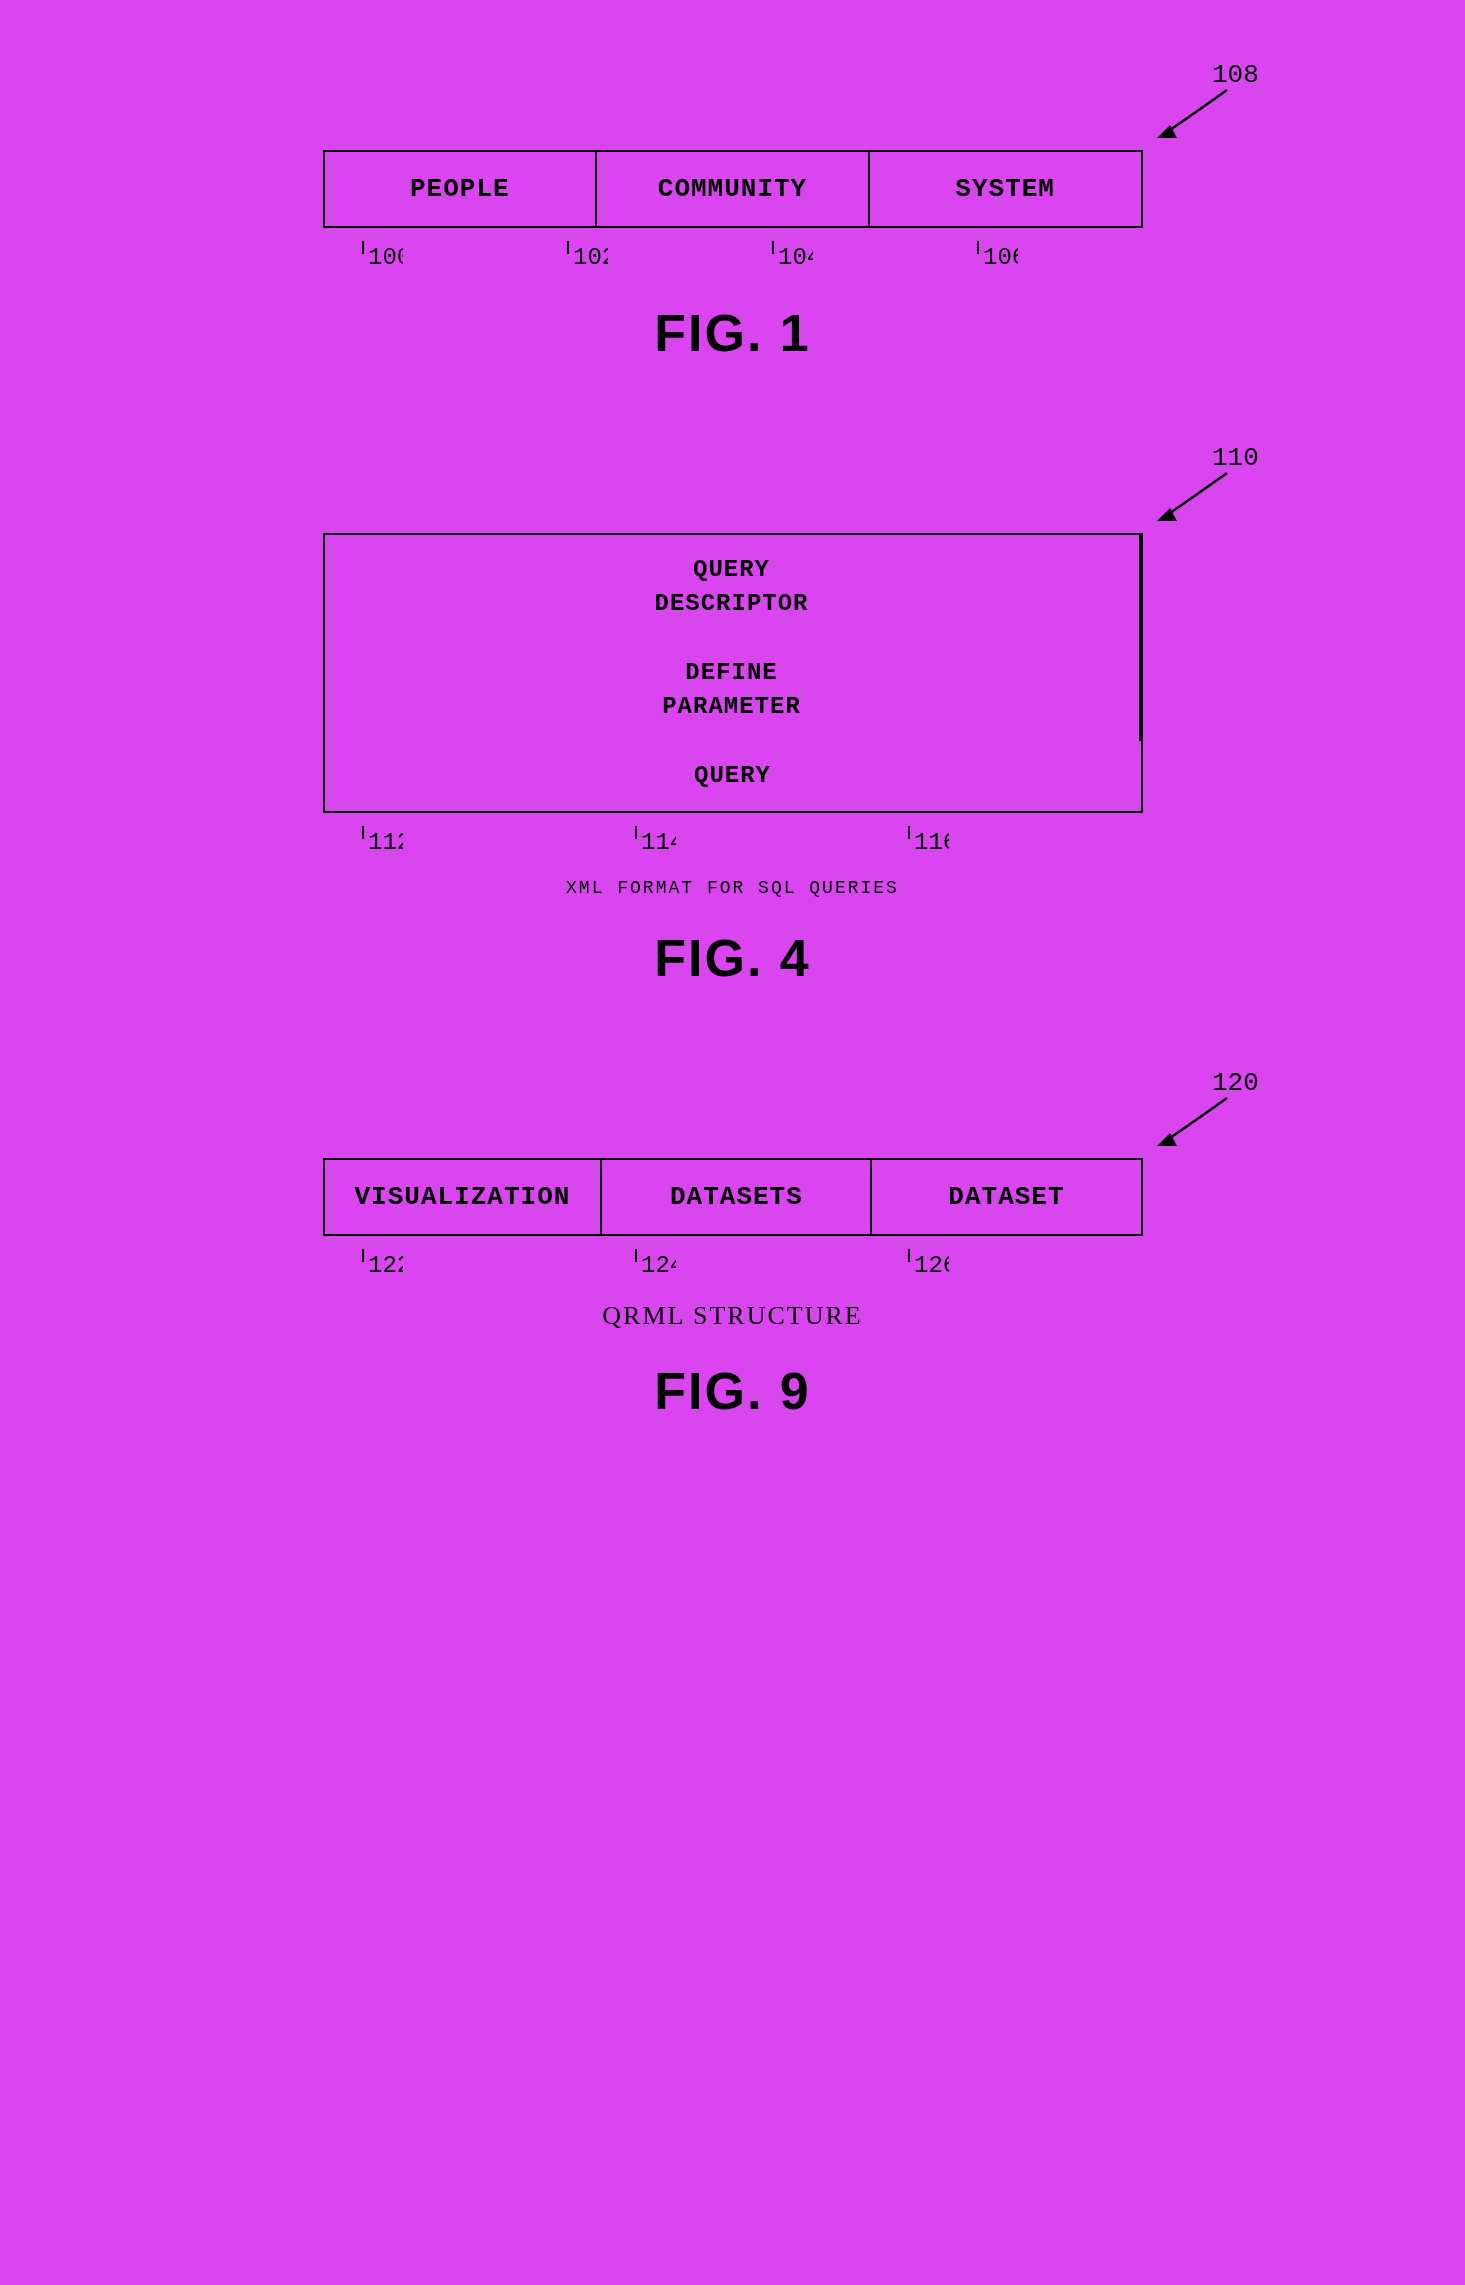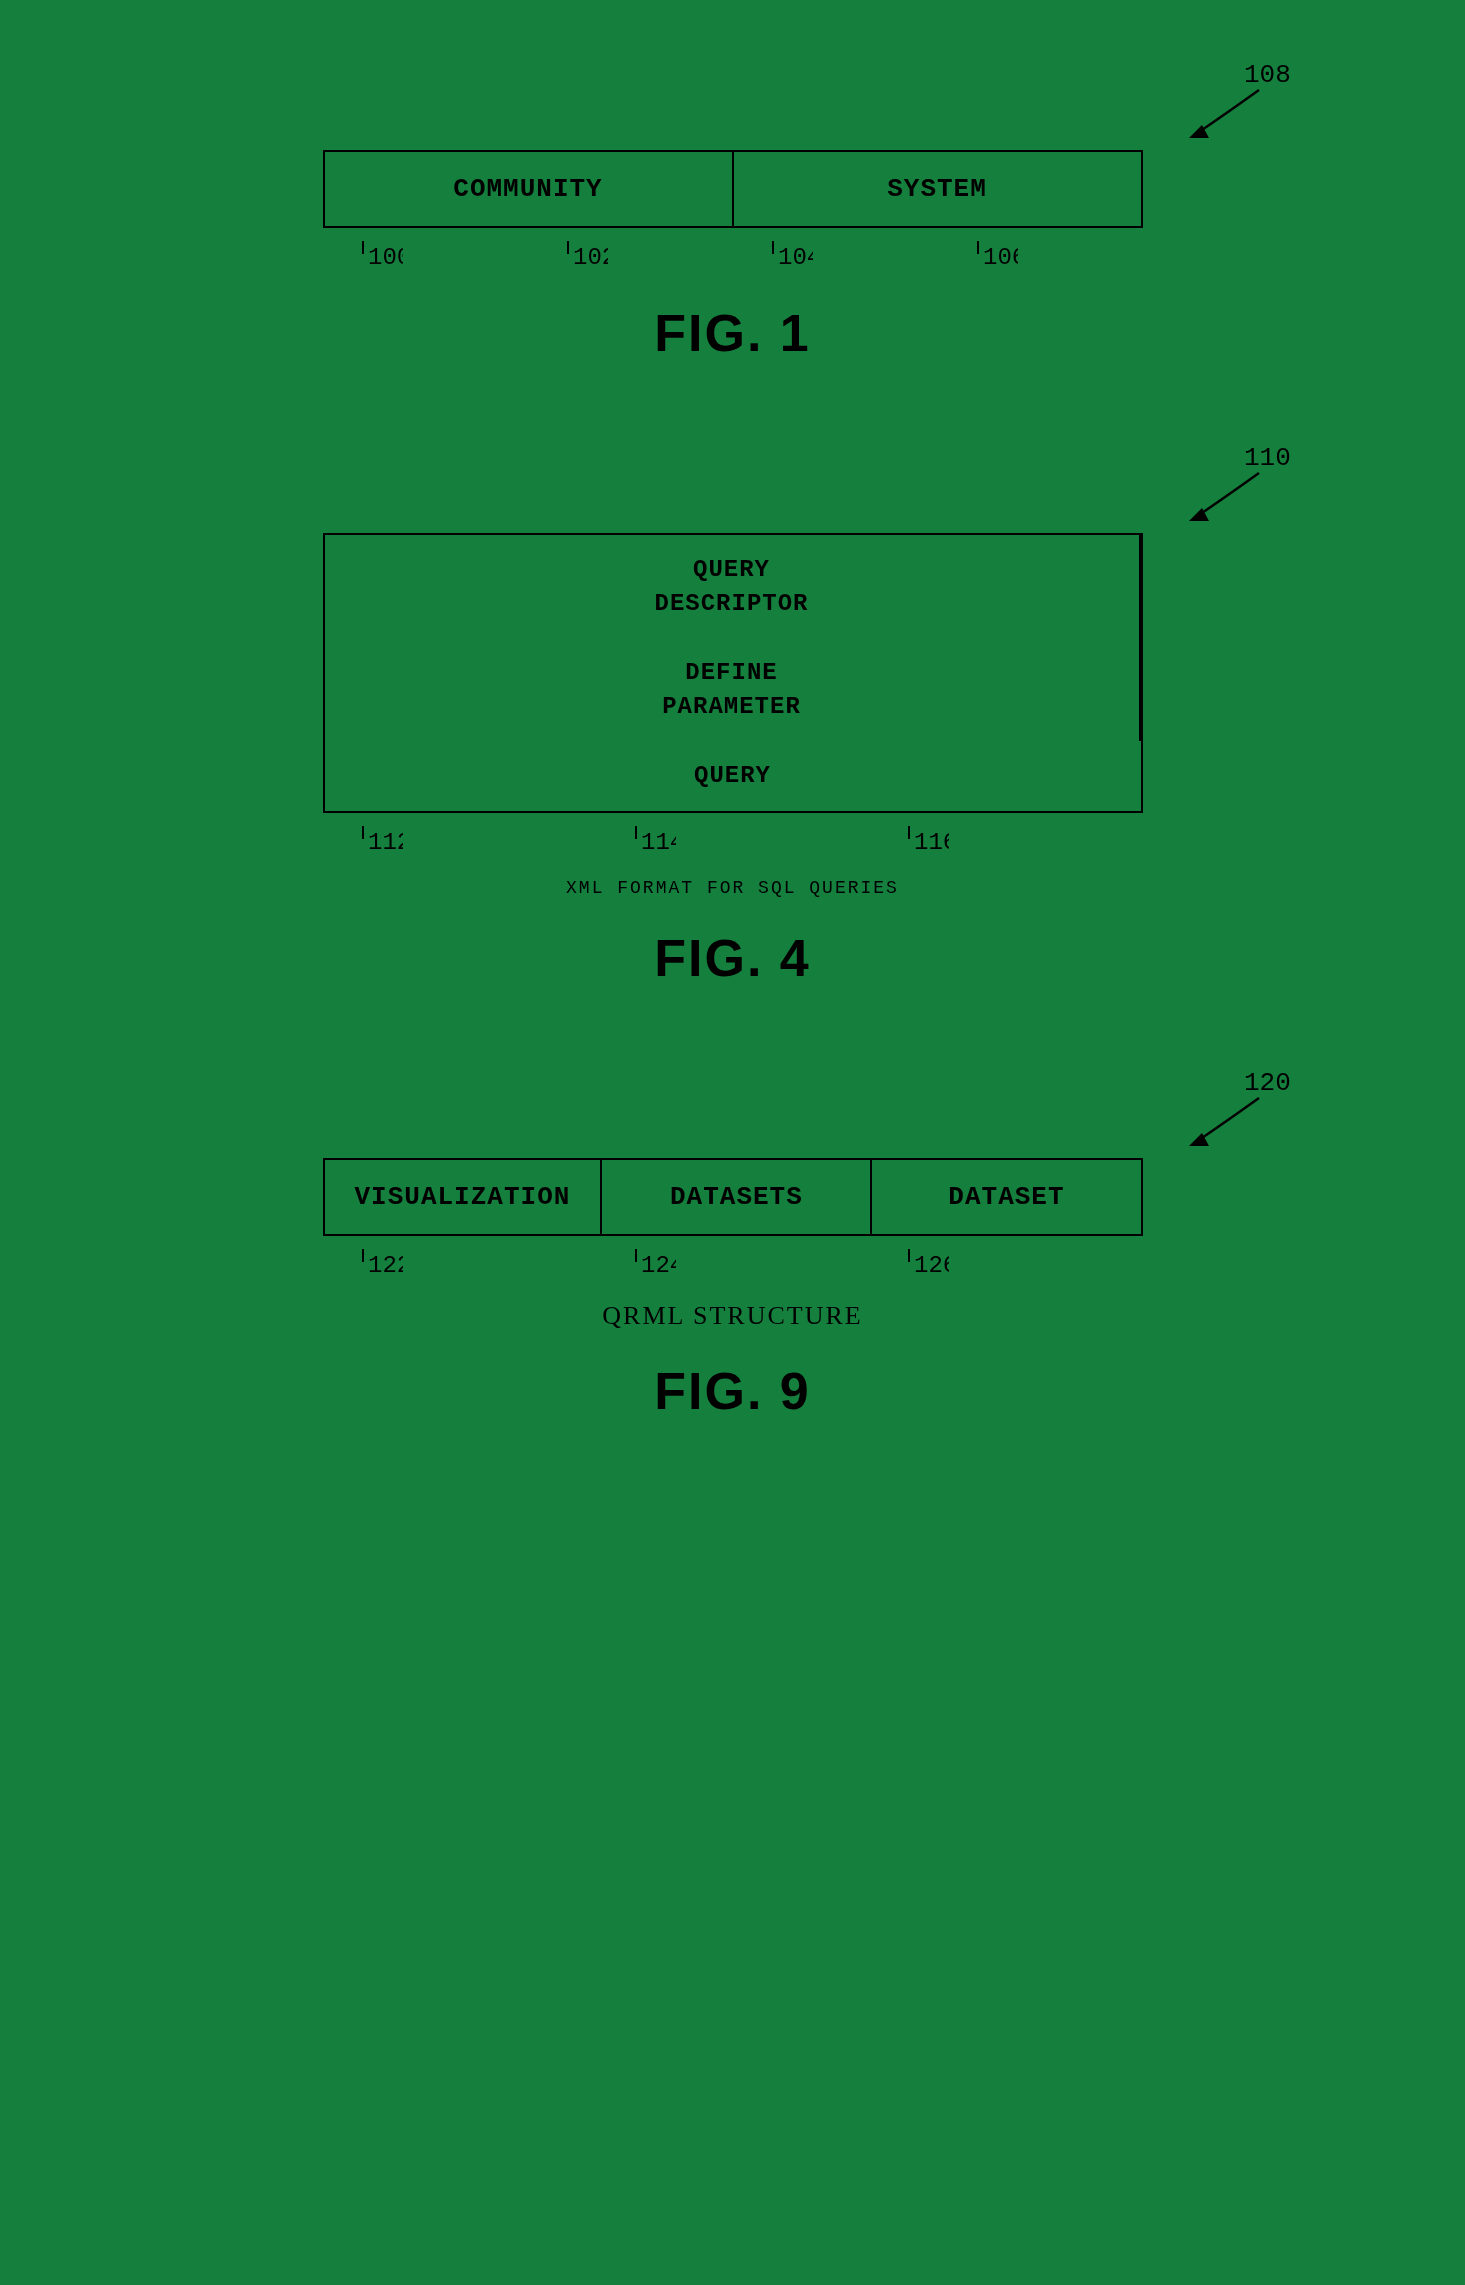--- a/index.html
+++ b/index.html
@@ -13,26 +13,26 @@
       font-family: 'Courier New', Courier, monospace;
       width: 1465px;
       min-height: 2285px;
       position: relative;
       overflow-x: hidden;
     }
 
     .page-container {
       width: 1465px;
       min-height: 2285px;
-      background: #15803d;
-      position: relative;
-      display: flex;
-      flex-direction: column;
-      align-items: center;
-      padding: 60px 41px;
+      background: #d946ef;
+      position: relative;
+      display: flex;
+      flex-direction: column;
+      align-items: center;
+      padding: 60px 73px;
     }
 
     
     .fig1-section {
       width: 100%;
       display: flex;
       flex-direction: column;
       align-items: center;
       margin-bottom: 80px;
       position: relative;
@@ -152,20 +152,21 @@
       <svg width="300" height="90" style="position:absolute; right:100px; top:0;">
         <text x="220" y="22" font-size="26" font-family="Courier New">108</text>
 
         <path d="M 235 30 Q 200 55 175 72" stroke="#000" stroke-width="2.5" fill="none"></path>
 
         <polygon points="165,78 178,65 185,78" fill="#000"></polygon>
       </svg>
     </div>
 
     <div class="tab-row">
+      <div class="tab-cell">PEOPLE</div>
       <div class="tab-cell">COMMUNITY</div>
       <div class="tab-cell">SYSTEM</div>
     </div>
 
     <div class="labels-row">
       <div class="label-item">
         <svg width="60" height="30">
           <line x1="20" y1="5" x2="20" y2="18" stroke="#000" stroke-width="2"></line>
           <text x="25" y="28" font-size="24" font-family="Courier New">100</text>
         </svg>

